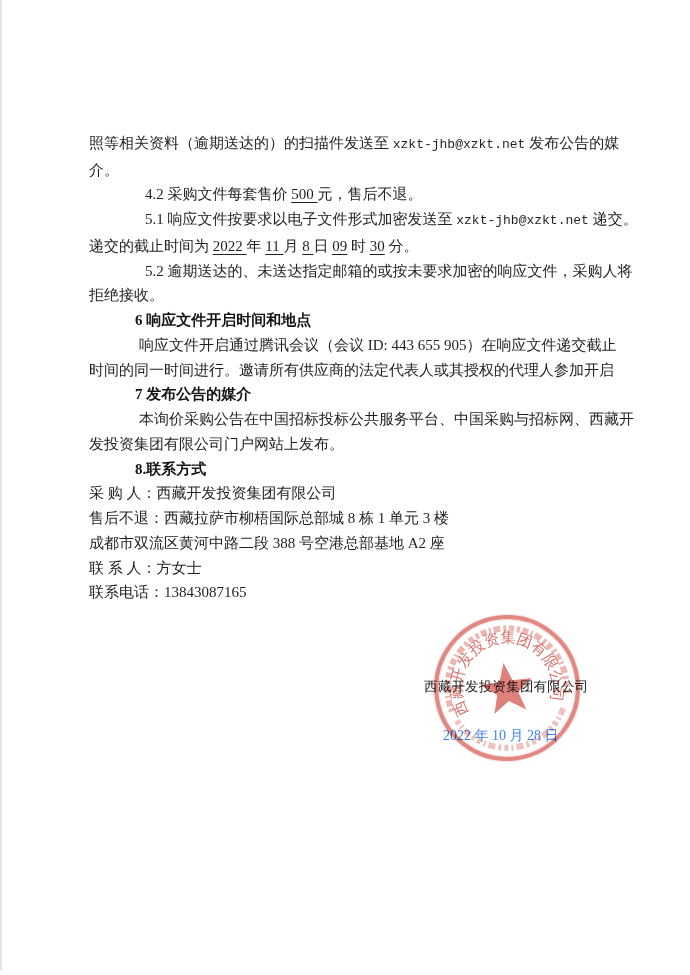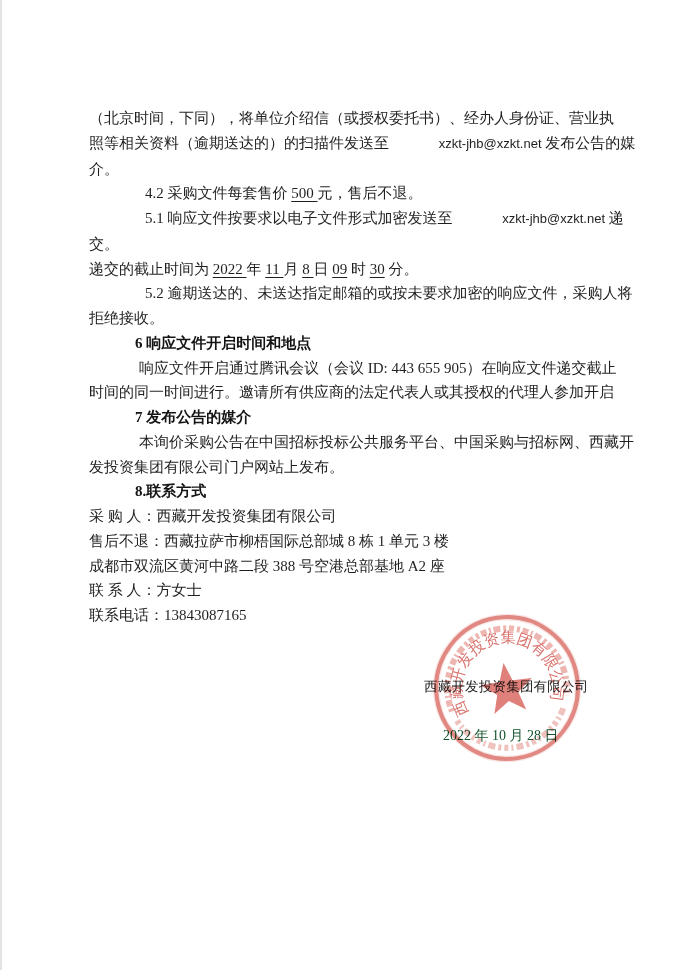--- a/index.html
+++ b/index.html
@@ -6,39 +6,39 @@
   .page{position:relative;width:690px;height:975px;background:#ffffff;overflow:hidden;
         font-family:"Liberation Serif","DejaVu Serif",serif;}
   .scan-edge{position:absolute;left:0;top:0;width:2px;height:970px;background:#d9d9dc;opacity:.75;}
   .content{position:absolute;left:89px;top:106px;width:552px;
            font-size:15px;line-height:24.75px;color:#1f1f1f;text-align:left;}
   .content p,.content h3,.content .crow{margin:0;padding:0;font-size:15px;line-height:24.75px;}
   h3.sec{font-weight:700;margin-left:46px;color:#141414;}
   .p-num{text-indent:56px;}
   .p-prose{text-indent:50px;}
   .u{text-decoration:underline;text-underline-offset:3px;}
-  .mono{font-family:Liberation Sans, sans-serif;font-size:13px;margin-left:46px;}
+  .mono{font-family:Liberation Mono, monospace;font-size:13px;}
   .crow{margin-left:46px;}
   .crow2{}
   .sig-company{position:absolute;left:424px;top:678px;font-size:13.5px;color:#222;letter-spacing:.2px;}
-  .sig-date{position:absolute;left:443px;top:727px;font-size:14px;color:#14532d;}
+  .sig-date{position:absolute;left:443px;top:727px;font-size:14px;color:#3b82f6;}
   .seal{position:absolute;left:421px;top:602px;width:172px;height:172px;
         transform:rotate(-8deg);mix-blend-mode:multiply;opacity:.92;}
   .seal svg{display:block;}
   .seal text{font-family:"Liberation Serif","DejaVu Serif",serif;font-size:15px;fill:#cf4f48;opacity:.88;}
 </style>
 </head>
 <body>
 
 <div class="page">
   <div class="scan-edge"></div>
 
   <div class="content">
 
-    <p><span>（北京时间，下同），将单位介绍信（或授权委托书）、经办人身份证、营业执</span><br>
+    <p><br>
       <span>照等相关资料（逾期送达的）的扫描件发送至 </span><span class="mono">xzkt-jhb@xzkt.net</span><span> 发布公告的媒介。</span></p>
 
     <p class="p-num"><span>4.2 采购文件每套售价 </span><span class="u">500 </span><span>元，售后不退。</span></p>
 
 
     <p class="p-num"><span>5.1 响应文件按要求以电子文件形式加密发送至 </span><span class="mono">xzkt-jhb@xzkt.net</span><span> 递交。</span><br>
       <span>递交的截止时间为 </span><span class="u">2022 </span><span>年 </span><span class="u">11 </span><span>月 </span><span class="u">8 </span><span>日 </span><span class="u">09</span><span> 时 </span><span class="u">30</span><span> 分。</span></p>
 
     <p class="p-num"><span>5.2 逾期送达的、未送达指定邮箱的或按未要求加密的响应文件，采购人将</span><br>
       <span>拒绝接收。</span></p>

